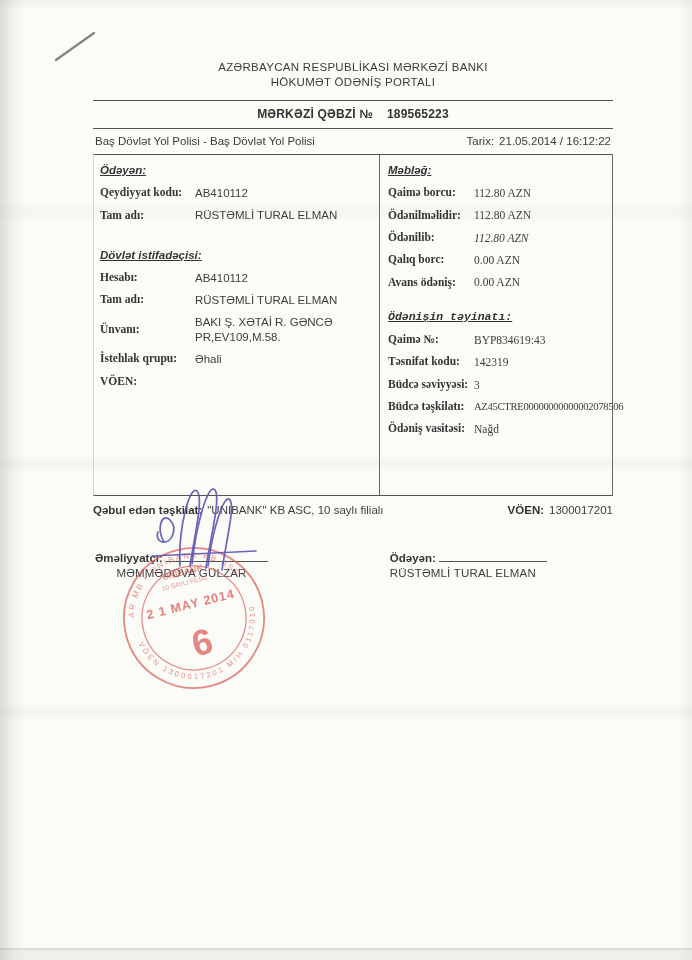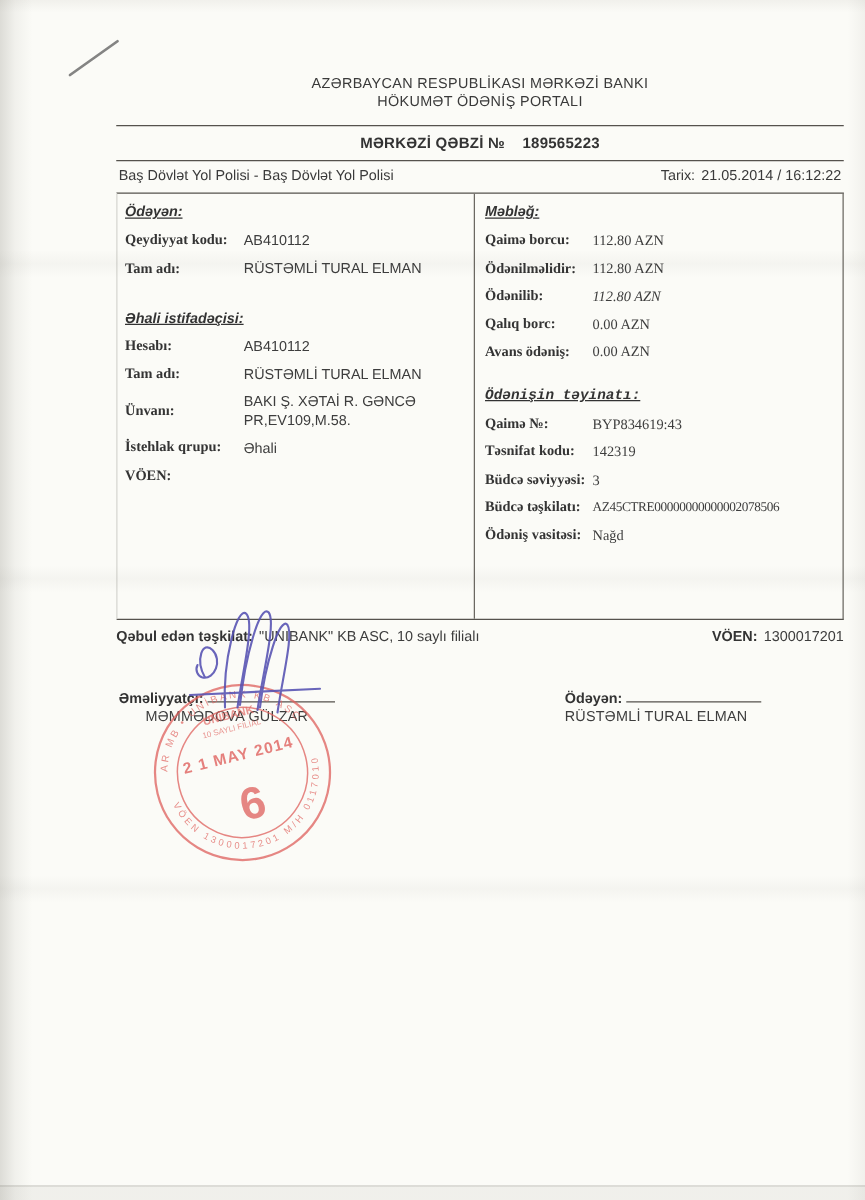--- a/index.html
+++ b/index.html
@@ -14,21 +14,21 @@
       linear-gradient(90deg, rgba(150,148,140,0.30) 0px, rgba(150,148,140,0.10) 12px, rgba(150,148,140,0) 26px),
       linear-gradient(270deg, rgba(170,168,160,0.12) 0px, rgba(170,168,160,0) 14px),
       linear-gradient(180deg, rgba(200,198,190,0.20) 0px, rgba(200,198,190,0) 10px),
       #fbfbf7;
     color:#3d3d3d;
   }
   .crease{position:absolute;left:0;right:0;height:22px;pointer-events:none;
     background:linear-gradient(180deg, rgba(120,118,110,0) 0%, rgba(120,118,110,0.05) 50%, rgba(120,118,110,0) 100%);}
   .paper-edge-bottom{position:absolute;left:0;top:948px;width:692px;height:12px;
     background:linear-gradient(180deg, rgba(130,128,120,0.25) 0 2px, rgba(160,158,150,0.12) 2px 100%);}
-  .content{position:absolute;left:93px;top:60px;width:582px;}
+  .content{position:absolute;left:93px;top:60px;width:520px;}
   .doc-header{text-align:center;font-size:11.5px;letter-spacing:0.3px;color:#3a3a3a;line-height:1.3;}
   .rule{border-top:1px solid #55524d;height:0;}
   .rule-1{margin-top:10px;}
   .title-row{text-align:center;font-weight:bold;font-size:12px;padding:6px 0 7px 0;letter-spacing:0.2px;color:#333;}
   .title-row .num{margin-left:14px;}
   .sub-row{display:flex;justify-content:space-between;align-items:center;font-size:11.5px;padding:6px 2px 7px 2px;color:#3a3a3a;}
   .main-table{
     display:flex;min-height:340px;
     border-top:1px solid #55524d;border-bottom:1px solid #55524d;
     border-right:1px solid #6b6862;border-left:1px solid rgba(130,128,120,0.30);
@@ -97,21 +97,21 @@
 
         <div class="frow">
           <span class="flabel">Qeydiyyat kodu:</span>
           <span class="fvalue">AB410112</span>
         </div>
         <div class="frow">
           <span class="flabel">Tam adı:</span>
           <span class="fvalue">RÜSTƏMLİ TURAL ELMAN</span>
         </div>
 
-        <div class="sec-title sec-gap-left">Əhali istifadəçisi:</div>
+        <div class="sec-title sec-gap-left">Dövlət istifadəçisi:</div>
 
         <div class="frow">
           <span class="flabel">Hesabı:</span>
           <span class="fvalue">AB410112</span>
         </div>
         <div class="frow">
           <span class="flabel">Tam adı:</span>
           <span class="fvalue">RÜSTƏMLİ TURAL ELMAN</span>
         </div>
         <div class="frow">

